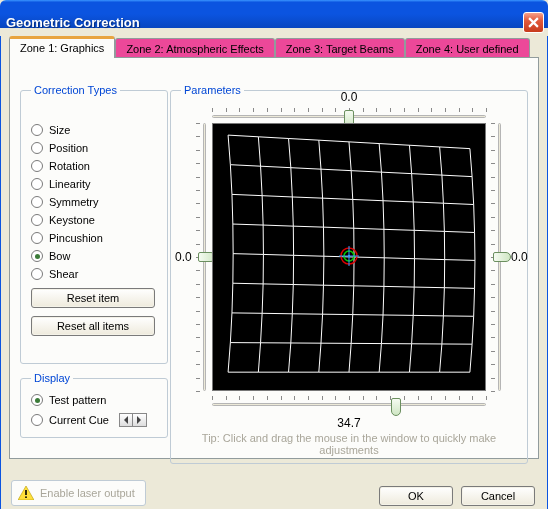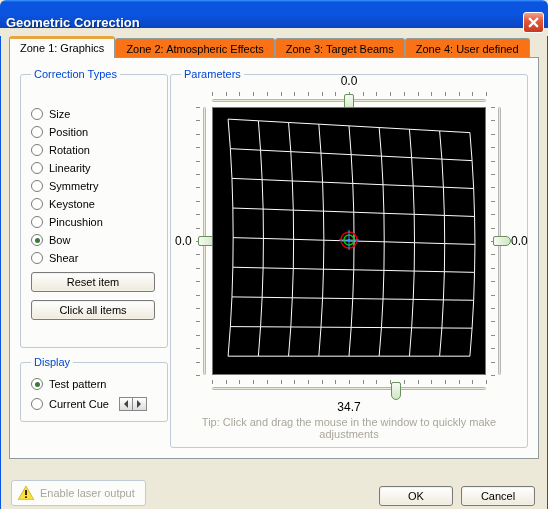--- a/index.html
+++ b/index.html
@@ -53,34 +53,34 @@
     border: 1px solid #919b9c;
     border-bottom: none;
     background: #f7f6ef;
     border-radius: 3px 3px 0 0;
     margin-right: 0;
     cursor: pointer;
     position: relative;
   }
   .tab:not(.active) {
     top: 2px;
-    background: #f97316;
+    background: #ec4899;
     text-align: right;
   }
   .tab.active {
     background: #fcfcfa;
     border-top: 3px solid #e8a43f;
     padding-top: 3px;
     z-index: 2;
   }
   .tab-page {
     margin: 0 8px 8px 8px;
     border: 1px solid #919b9c;
     background: #fcfcfa;
-    padding: 10px 10px 10px 10px;
+    padding: 26px 10px 10px 10px;
     height: 402px;
     position: relative;
     top: -1px;
     display:flex;
     gap:2px;
   }
   fieldset {
     border: 1px solid #bfcbd5;
     border-radius: 3px;
     padding: 8px 10px 10px 10px;
@@ -270,21 +270,21 @@
             </div>
             <div class="radio-row">
               <span class="radio-dot"></span>
               <span>Shear</span>
             </div>
           </div>
         <div class="btn-row">
           <div class="btn small">Reset item</div>
         </div>
         <div class="btn-row">
-          <div class="btn small">Click all items</div>
+          <div class="btn small">Reset all items</div>
         </div>
       </fieldset>
 
       <fieldset class="display-box">
         <legend>Display</legend>
         <div class="display-radios" id="disp-radios">
             <div class="radio-row">
               <span class="radio-dot checked"></span>
               <span>Test pattern</span>
             </div>

